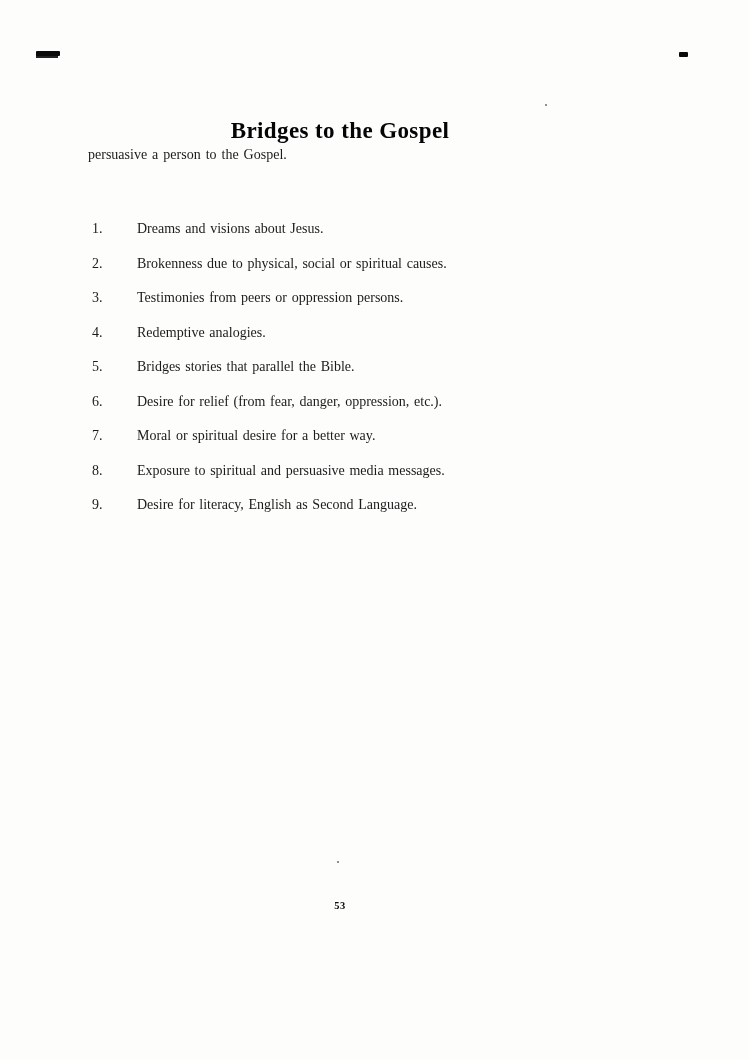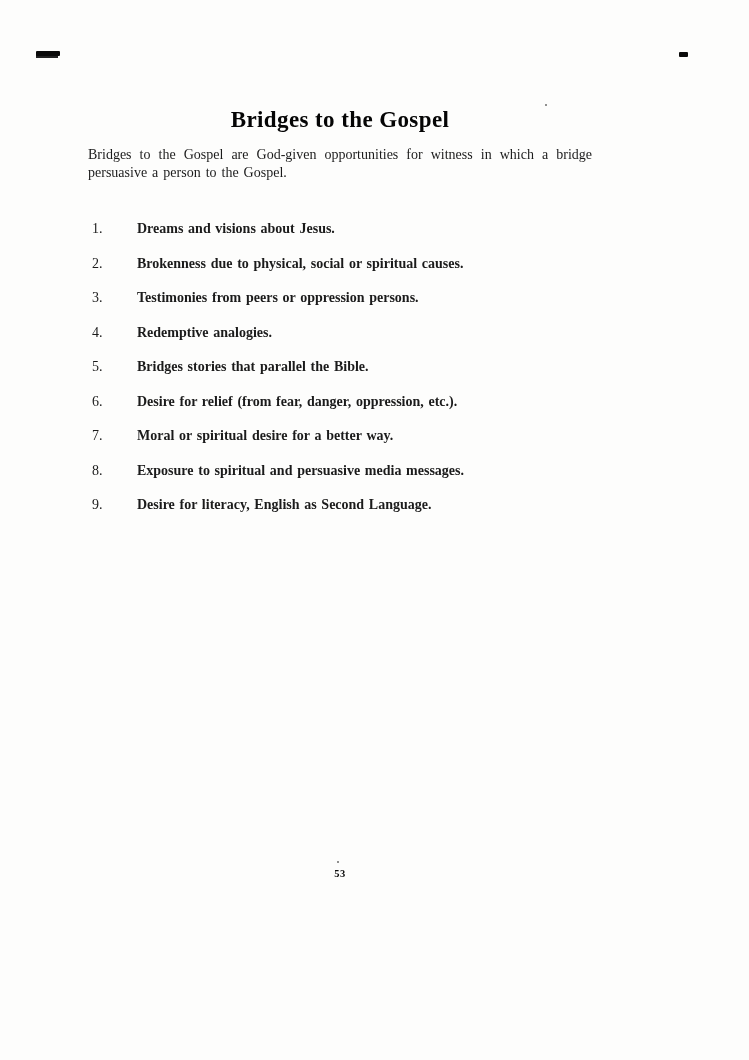--- a/index.html
+++ b/index.html
@@ -27,21 +27,21 @@
     border-radius: 1px;
     box-shadow: -1px 3px 0 -1px #222;
   }
   .crop-mark.right {
     left: 679px; top: 52px;
     width: 9px; height: 5px;
     border-radius: 1px;
   }
   .title-block {
     position: absolute;
-    left: 88px; top: 91px;
+    left: 88px; top: 102px;
     width: 504px;
     text-align: center;
     font-size: 23px;
     font-weight: bold;
     color: #050505;
     letter-spacing: 0.4px;
     line-height: 27px;
   }
   .intro {
     position: absolute;
@@ -71,25 +71,24 @@
     margin-bottom: 16.5px;
     word-spacing: 1.2px;
   }
   .list-row .num {
     width: 45px;
     margin-left: 4px;
     flex: 0 0 auto;
   }
   .list-row .txt {
     flex: 1 1 auto;
-    font-weight: bold;
   }
   .page-number {
     position: absolute;
-    left: 88px; top: 868px;
+    left: 88px; top: 900px;
     width: 504px;
     text-align: center;
     font-size: 10.5px;
     font-weight: bold;
     color: #0a0a0a;
     letter-spacing: 0.5px;
   }
   .speck {
     position: absolute;
     width: 2px; height: 2px;
@@ -101,21 +100,20 @@
 <body>
 
 <div class="page">
 
   <div class="crop-mark left"></div>
   <div class="crop-mark right"></div>
 
   <h1 class="title-block">Bridges to the Gospel</h1>
 
   <div class="intro">
-    <div class="line">Bridges to the Gospel are God-given opportunities for witness in which a bridge</div>
     <div class="line last">persuasive a person to the Gospel.</div>
   </div>
 
   <div class="bridge-list">
     <div class="list-row">
       <span class="num">1.</span>
       <span class="txt">Dreams and visions about Jesus.</span>
     </div>
     <div class="list-row">
       <span class="num">2.</span>

